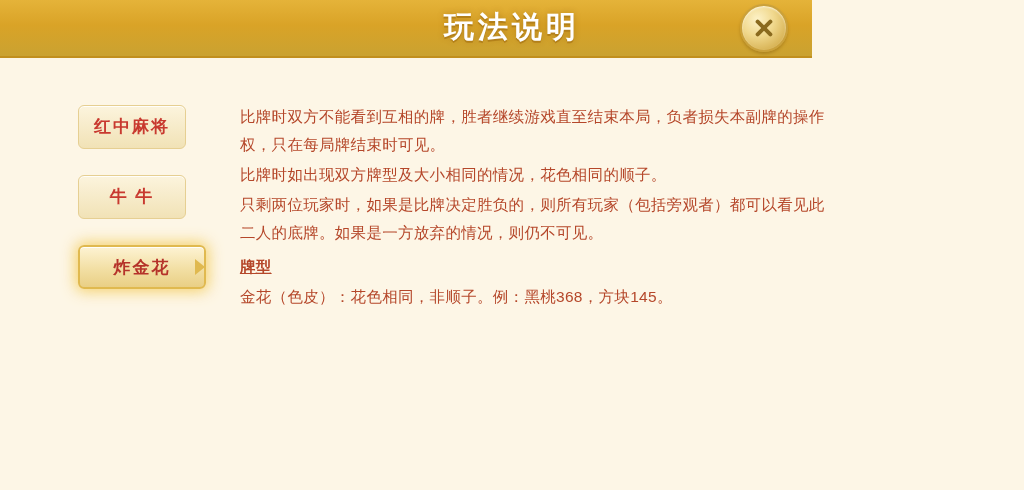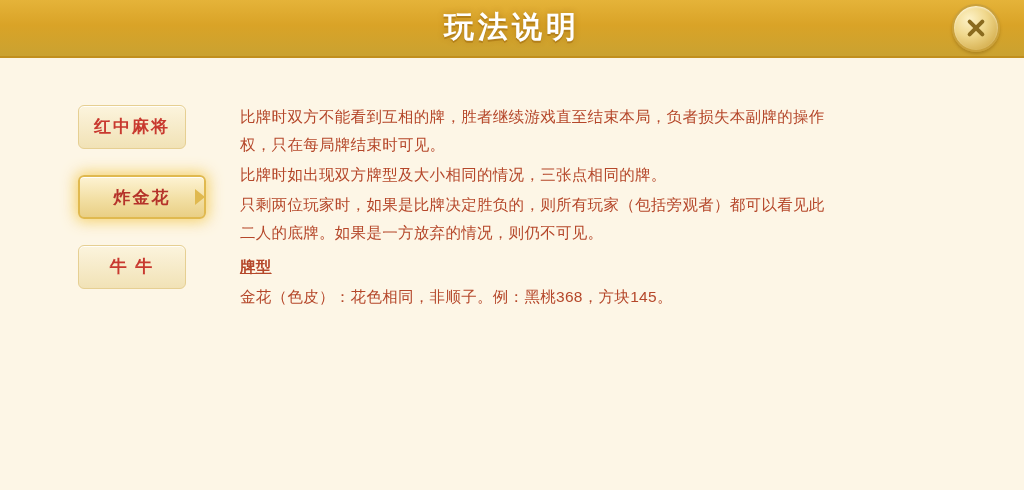--- a/index.html
+++ b/index.html
@@ -20,21 +20,21 @@
     height: 490px;
     background: #fdf6e6;
     overflow: hidden;
   }
 
   
   .titlebar {
     position: absolute;
     left: 0;
     top: 0;
-    width: 1024px;
+    width: 812px;
     height: 58px;
     background: linear-gradient(180deg, #e5b339 0%, #d9a327 45%, #caa231 100%);
     border-bottom: 2px solid #c18f1e;
     box-sizing: border-box;
   }
   .titlebar-title {
     position: absolute;
     left: 0;
     top: 0;
     width: 1024px;
@@ -195,31 +195,31 @@
       <span class="x-icon"></span>
     </div>
   </div>
 
   <div class="content">
 
     <div class="sidebar">
       <div class="tab inactive">
         <span>红中麻将</span>
       </div>
+      <div class="tab inactive">
+        <span>牛 牛</span>
+      </div>
       <div class="tab active">
         <span>炸金花</span>
       </div>
-      <div class="tab inactive">
-        <span>牛 牛</span>
-      </div>
     </div>
 
     <div class="rules">
       <p>比牌时双方不能看到互相的牌，胜者继续游戏直至结束本局，负者损失本副牌的操作权，只在每局牌结束时可见。</p>
-      <p>比牌时如出现双方牌型及大小相同的情况，三张点相同的牌。</p>
+      <p>比牌时如出现双方牌型及大小相同的情况，花色相同的顺子。</p>
       <p>只剩两位玩家时，如果是比牌决定胜负的，则所有玩家（包括旁观者）都可以看见此二人的底牌。如果是一方放弃的情况，则仍不可见。</p>
       <p class="heading">牌型</p>
       <p>金花（色皮）：花色相同，非顺子。例：黑桃368，方块145。</p>
 
     </div>
 
     <div class="scrollbar">
       <div class="thumb"></div>
     </div>
 

